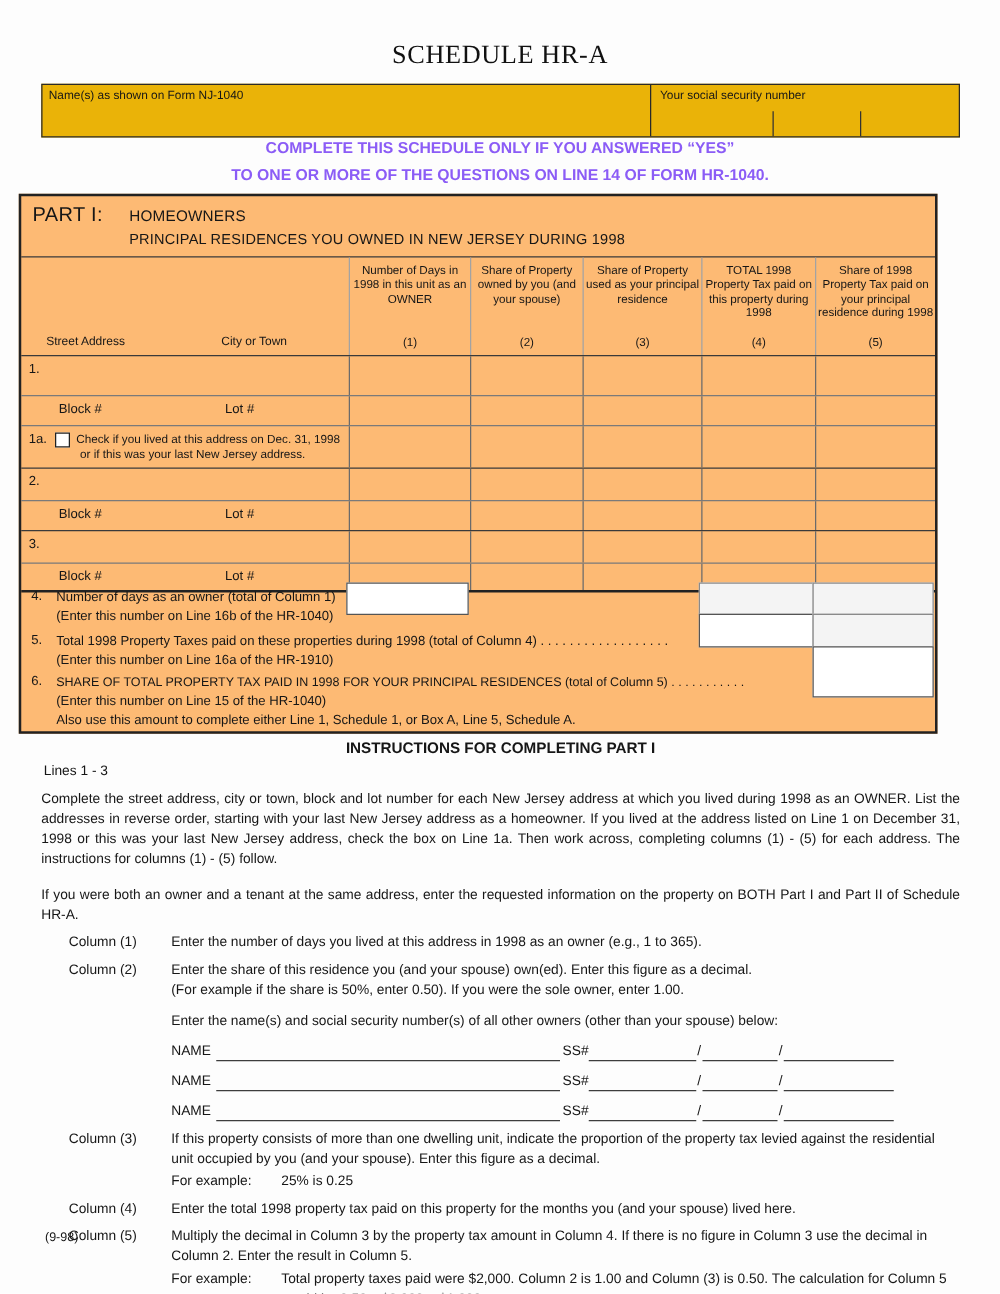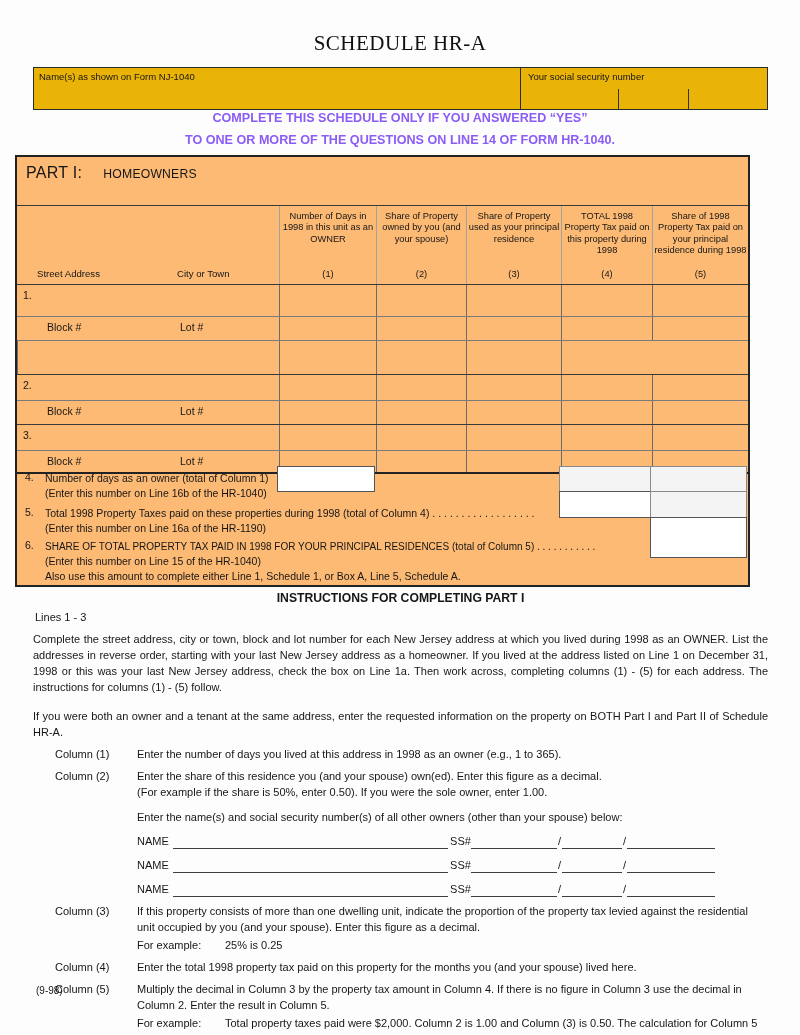--- a/index.html
+++ b/index.html
@@ -109,20 +109,21 @@
   <div class="notice">
     <div>COMPLETE THIS SCHEDULE ONLY IF YOU ANSWERED “YES”</div>
     <div>TO ONE OR MORE OF THE QUESTIONS ON LINE 14 OF FORM HR-1040.</div>
   </div>
 
   <div class="part1">
     <div class="p1head">
       <span class="p1label">PART I:</span>
       <div class="p1titles">
         <div class="p1title">HOMEOWNERS</div>
+        <div class="p1subtitle">PRINCIPAL RESIDENCES YOU OWNED IN NEW JERSEY DURING 1998</div>
       </div>
     </div>
 
     <div class="tbl">
 
       <div class="trow hrow first">
         <div class="hc0">
           <span class="lbl-street">Street Address</span>
           <span class="lbl-city">City or Town</span>
         </div>
@@ -165,20 +166,30 @@
           <span class="lotlbl">Lot #</span>
         </div>
         <div class="cell"></div>
         <div class="cell"></div>
         <div class="cell"></div>
         <div class="cell"></div>
         <div class="cell"></div>
       </div>
 
       <div class="trow rh-1a">
+        <div class="c0">
+          <span class="rownum">1a.</span>
+          <div class="cbwrap">
+            <span class="cb"></span>
+            <div class="cbtext">
+              <div>Check if you lived at this address on Dec. 31, 1998</div>
+              <div class="l2">or if this was your last New Jersey address.</div>
+            </div>
+          </div>
+        </div>
         <div class="cell"></div>
         <div class="cell"></div>
         <div class="cell"></div>
         <div class="cell"></div>
         <div class="cell"></div>
       </div>
 
       <div class="trow rh-r2 sep">
         <div class="c0">
           <span class="rownum">2.</span>
@@ -232,21 +243,21 @@
         <div>Number of days as an owner (total of Column 1)</div>
         <div class="note">(Enter this number on Line 16b of the HR-1040)</div>
       </div>
       <div class="entrybox b4"></div>
       <div class="shadebox s41"></div>
       <div class="shadebox s42"></div>
 
       <span class="lnum l5num">5.</span>
       <div class="ltext l5text">
         <div>Total 1998 Property Taxes paid on these properties during 1998 (total of Column 4) . . . . . . . . . . . . . . . . . .</div>
-        <div class="note">(Enter this number on Line 16a of the HR-1190)</div>
+        <div class="note">(Enter this number on Line 16a of the HR-1910)</div>
       </div>
       <div class="entrybox b5"></div>
       <div class="shadebox s52"></div>
 
       <span class="lnum l6num">6.</span>
       <div class="ltext l6text">
         <div>SHARE OF TOTAL PROPERTY TAX PAID IN 1998 FOR YOUR PRINCIPAL RESIDENCES (total of Column 5)  . . . . . . . . . . .</div>
         <div class="note">(Enter this number on Line 15 of the HR-1040)</div>
         <div class="also">Also use this amount to complete either Line 1, Schedule 1, or Box A, Line 5, Schedule A.</div>
       </div>

